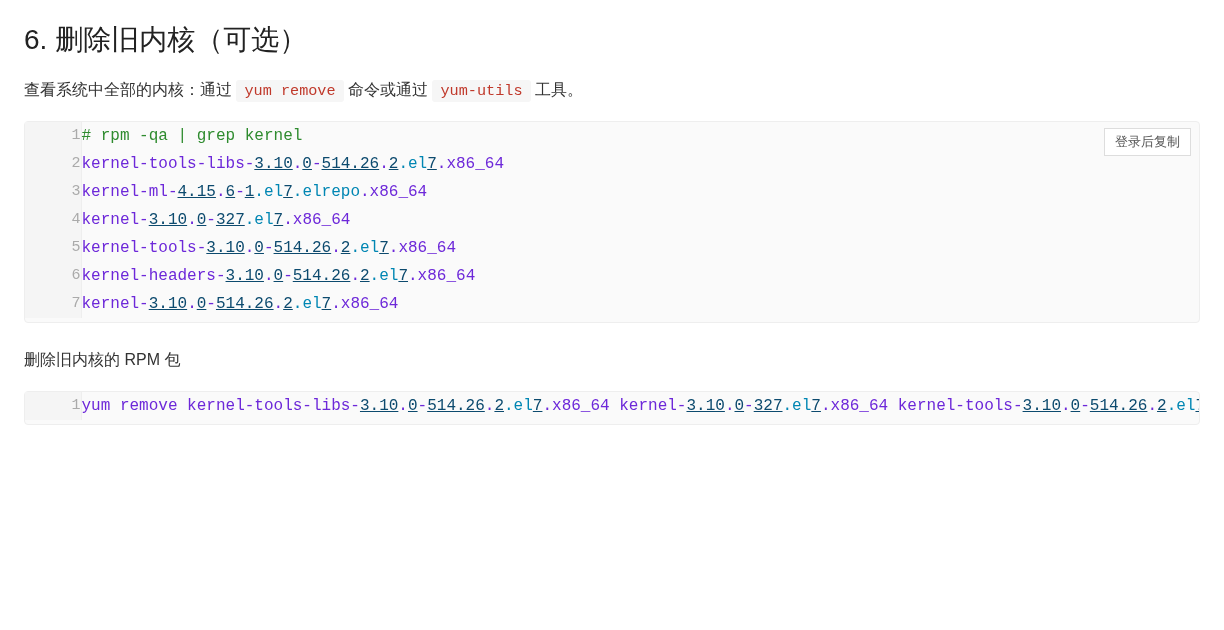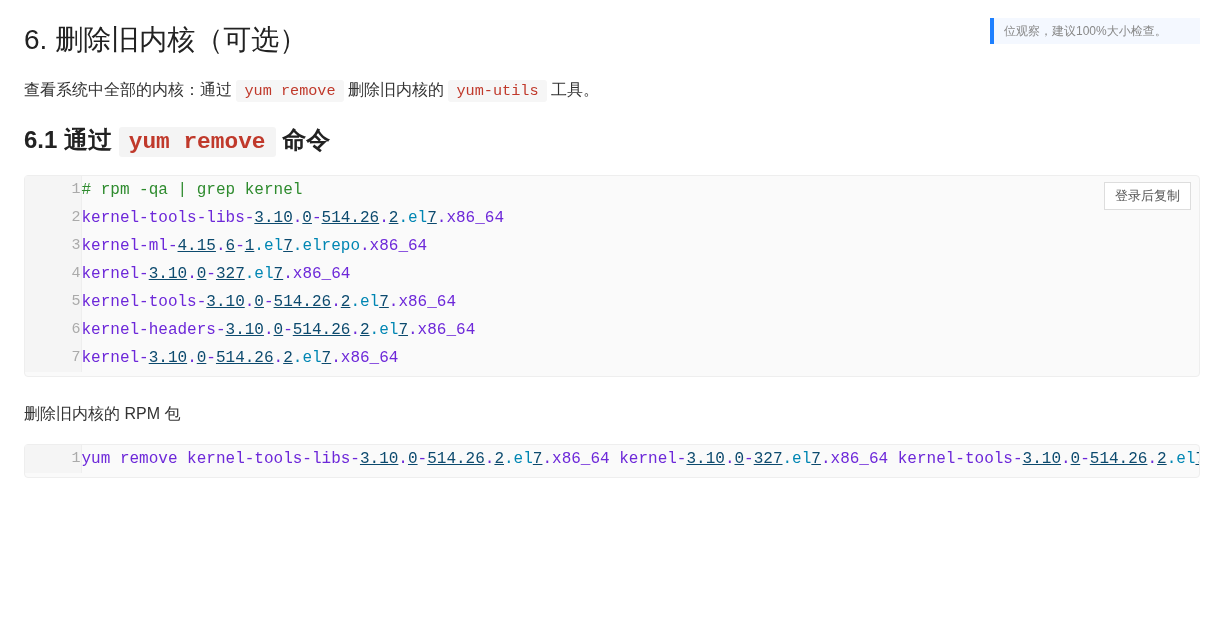--- a/index.html
+++ b/index.html
@@ -107,29 +107,25 @@
   }
   .codeblock ::-webkit-scrollbar { height: 14px; }
   .codeblock ::-webkit-scrollbar-thumb { background: #c9c9c9; border-radius: 7px; }
   .codeblock ::-webkit-scrollbar-track { background: #ededed; }
 </style>
 </head>
 <body>
 
 <div class="content" style="position:relative;">
 
-  <div class="side-note">
-    <span>位观察，建议100%大小检查。</span>
-  </div>
 
   <h2><span>6. </span><span>删除旧内核（可选）</span></h2>
 
-  <p><span>查看系统中全部的内核：通过 </span><code class="code-inline">yum remove</code><span> 删除旧内核的 </span><code class="code-inline">yum-utils</code><span> 工具。</span></p>
+  <p><span>查看系统中全部的内核：通过 </span><code class="code-inline">yum remove</code><span> 命令或通过 </span><code class="code-inline">yum-utils</code><span> 工具。</span></p>
 
-  <h3><span>6.1 通过 </span><code class="h-code-inline">yum remove</code><span> 命令</span></h3>
 
 
   <div class="codeblock">
     <button class="copy-btn">登录后复制</button>
     <div class="code-scroll">
       <table class="code-table">
           <tbody>
             <tr>
         <td class="gutter">1
 2

